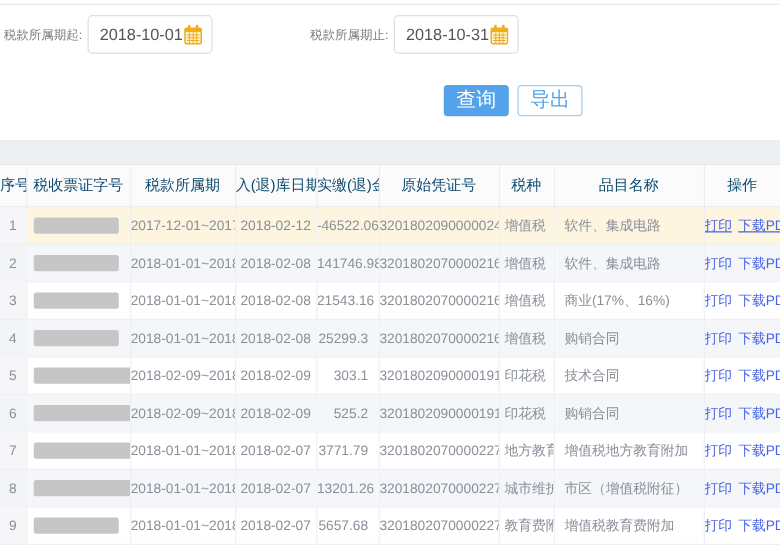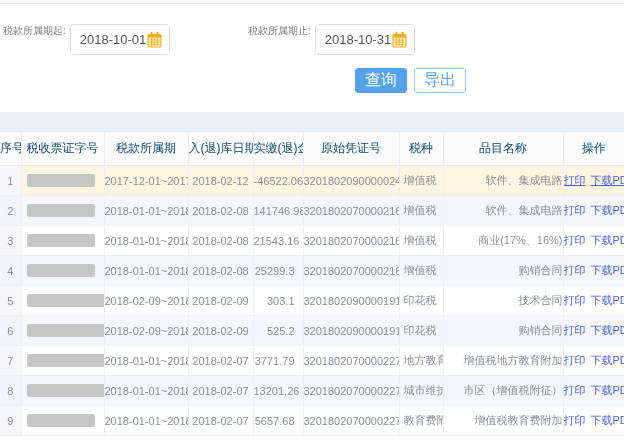--- a/index.html
+++ b/index.html
@@ -15,22 +15,22 @@
     position: relative;
     width: 624px; height: 112px;
     background: #fff;
   }
   .top-line {
     position: absolute; left: 0; top: 3px;
     width: 624px; height: 0;
     border-top: 1px solid #e9e9e9;
   }
   .filter-group {
-    position: absolute; top: 24px;
-    display: flex; 
+    position: absolute; top: 12px;
+    display: flex; align-items: center;
   }
   .filter-group.start { left: 3px; }
   .filter-group.end   { left: 248px; }
   .filter-label {
     font-size: 10px; color: #7a7a7a;
     white-space: nowrap;
     margin-right: 4px;
   }
   .date-input {
     width: 100px; height: 31px;
@@ -104,21 +104,21 @@
   }
   .records td:last-child { border-right: none; }
   .records td.c-index  { background: #f6f6f8; }
   .records tr.even td   { background: #f4f6fa; }
   .records tr.even td.c-index { background: #f3f4f8; }
   .records tr.hl td     { background: #fdf5e0 !important; }
   .records tr.hl td.c-index { background: #f6f6f8 !important; }
 
   .records td.c-amount  { text-align: right; padding-right: 8px; }
   .records td.c-taxtype { text-align: left; padding-left: 4px; }
-  .records td.c-item    { text-align: right; padding-left: 8px; }
+  .records td.c-item    { text-align: left; padding-left: 8px; }
 
   .redact {
     width: 68px; height: 13px;
     background: #c6c6c6; border-radius: 2px;
     margin: 0 auto 0 5px;
   }
   tr:nth-child(5) .redact, tr:nth-child(6) .redact,
   tr:nth-child(7) .redact, tr:nth-child(8) .redact { width: 80px; }
 
   .records a {

